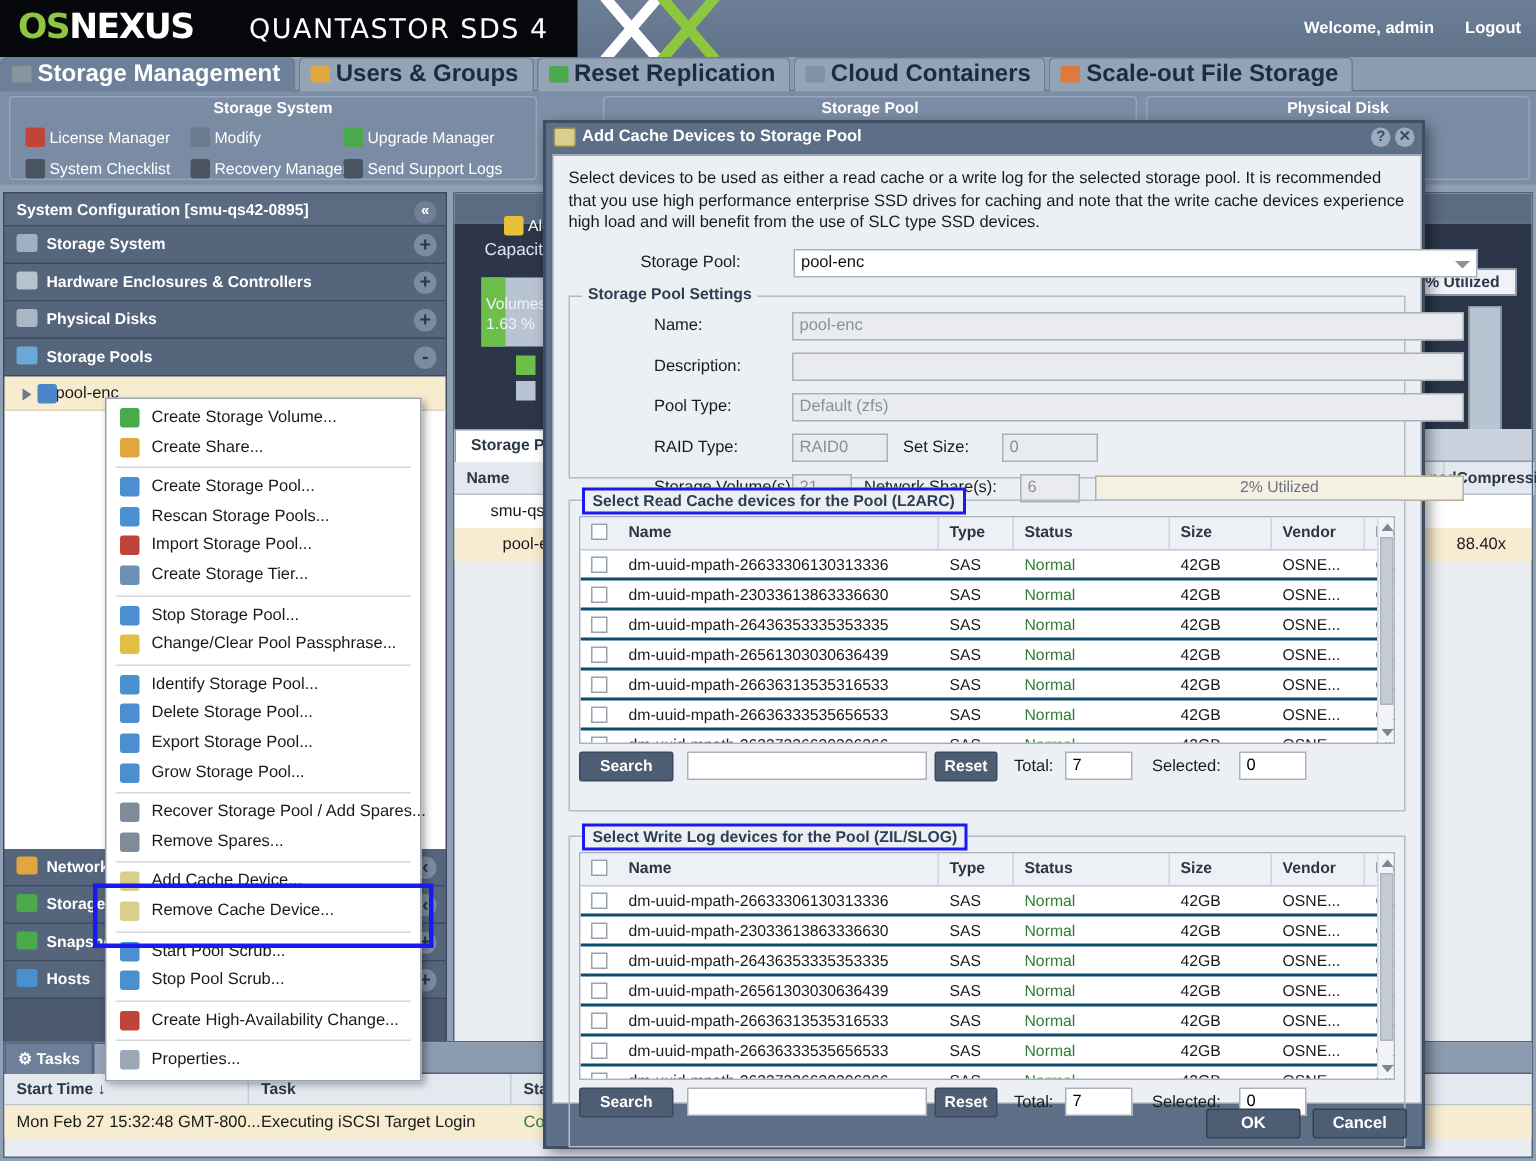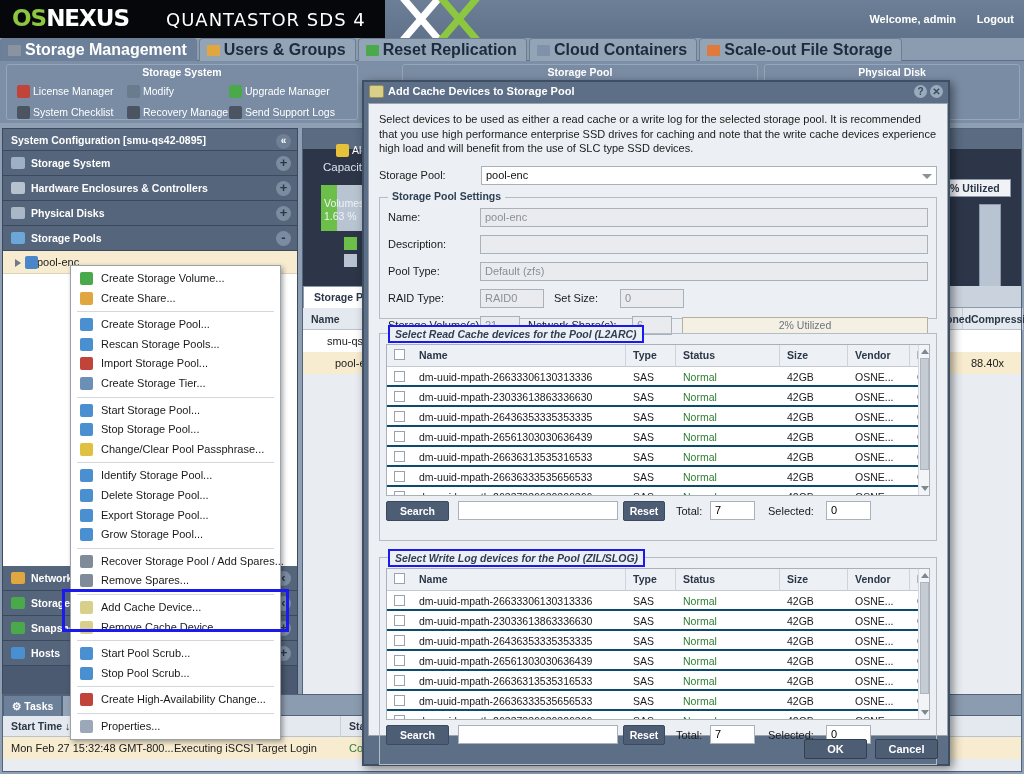--- a/index.html
+++ b/index.html
@@ -232,21 +232,21 @@
     cursor: pointer;
   }
   .dlg-btn-help { right: 21px; }
   .dlg-btn-close { right: 5px; }
   .dlg-body {
     position: absolute; left: 4px; top: 21px; width: 580px; height: 633px;
     background: #eceff3; border: 1px solid #9aa3ad;
     padding: 8px 10px 0 10px;
   }
   .dlg-desc { font-size: 11px; color: #1a1a1a; line-height: 14.5px; }
-  .frm-row { position: relative; margin-top: 8px; height: 19px; }
+  .frm-row { position: relative; margin-top: 8px; height: 19px; margin-left: 48px; }
   .frm-lbl {
     position: absolute; left: 0; top: 0; font-size: 11px; color: #1a1a1a;
     line-height: 19px;
   }
   .frm-ctl {
     position: absolute; height: 19px; background: #ffffff;
     border: 1px solid #a9b1ba; font-size: 11px; color: #111;
     line-height: 17px; padding: 0 4px;
   }
   .frm-ctl.ro { background: #e9ebee; color: #8b9098; }
@@ -258,21 +258,21 @@
   }
   .fieldset {
     position: relative; border: 1px solid #b4bcc5; margin-top: 10px;
     padding: 10px 8px 8px 8px;
   }
   .legendtxt {
     position: absolute; left: 8px; top: -8px; background: #eceff3;
     padding: 0 4px; font-size: 10.5px; font-weight: bold; color: #2e3f55;
   }
   .legendtxt.boxed {
-    border: 2px solid #1a1aee; top: -9px; padding: 1px 5px; background: #eceff3; font-style: italic;
+    border: 2px solid #1a1aee; top: -9px; padding: 1px 5px; background: #eceff3;
   }
   .util-bar {
     position: absolute; height: 17px; background: #f4f1e4;
     border: 1px solid #b7b09a; color: #6d7480; font-size: 10.5px;
     text-align: center; line-height: 15px;
   }
 
   
   .gridbox {
     position: relative; background: #ffffff; border: 1px solid #a9b1ba;
@@ -477,21 +477,20 @@
 
   <div class="ctxmenu" id="ctxmenu">
       <div class="ctxitem"><span class="mi" style="background: rgb(74, 169, 74);"></span><span>Create Storage Volume...</span></div>
       <div class="ctxitem"><span class="mi" style="background: rgb(224, 166, 64);"></span><span>Create Share...</span></div>
       <div class="ctxsep"></div>
       <div class="ctxitem"><span class="mi" style="background: rgb(74, 143, 208);"></span><span>Create Storage Pool...</span></div>
       <div class="ctxitem"><span class="mi" style="background: rgb(74, 143, 208);"></span><span>Rescan Storage Pools...</span></div>
       <div class="ctxitem"><span class="mi" style="background: rgb(192, 68, 58);"></span><span>Import Storage Pool...</span></div>
       <div class="ctxitem"><span class="mi" style="background: rgb(107, 143, 181);"></span><span>Create Storage Tier...</span></div>
       <div class="ctxsep"></div>
-      <div class="ctxitem"><span class="mi" style="background: rgb(74, 143, 208);"></span><span>Start Storage Pool...</span></div>
       <div class="ctxitem"><span class="mi" style="background: rgb(74, 143, 208);"></span><span>Stop Storage Pool...</span></div>
       <div class="ctxitem"><span class="mi" style="background: rgb(224, 192, 64);"></span><span>Change/Clear Pool Passphrase...</span></div>
       <div class="ctxsep"></div>
       <div class="ctxitem"><span class="mi" style="background: rgb(74, 143, 208);"></span><span>Identify Storage Pool...</span></div>
       <div class="ctxitem"><span class="mi" style="background: rgb(74, 143, 208);"></span><span>Delete Storage Pool...</span></div>
       <div class="ctxitem"><span class="mi" style="background: rgb(74, 143, 208);"></span><span>Export Storage Pool...</span></div>
       <div class="ctxitem"><span class="mi" style="background: rgb(74, 143, 208);"></span><span>Grow Storage Pool...</span></div>
       <div class="ctxsep"></div>
       <div class="ctxitem"><span class="mi" style="background: rgb(127, 139, 153);"></span><span>Recover Storage Pool / Add Spares...</span></div>
       <div class="ctxitem"><span class="mi" style="background: rgb(127, 139, 153);"></span><span>Remove Spares...</span></div>

